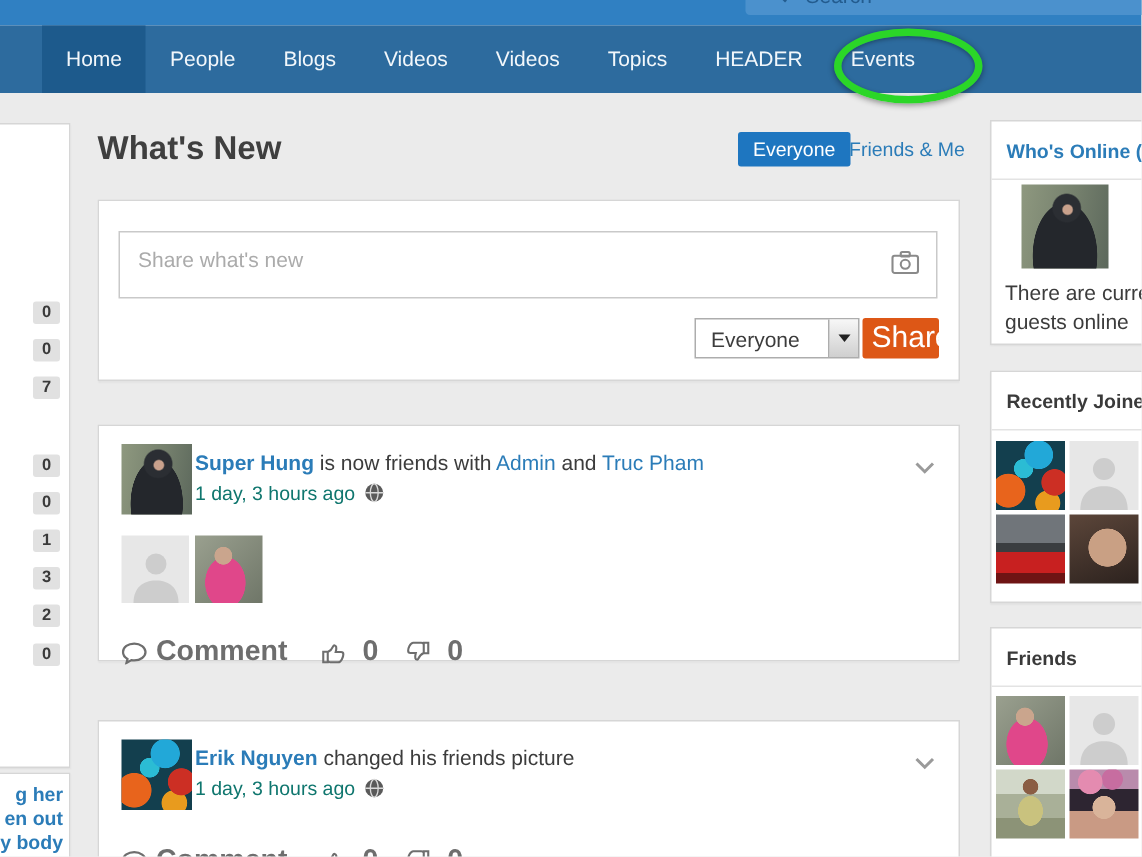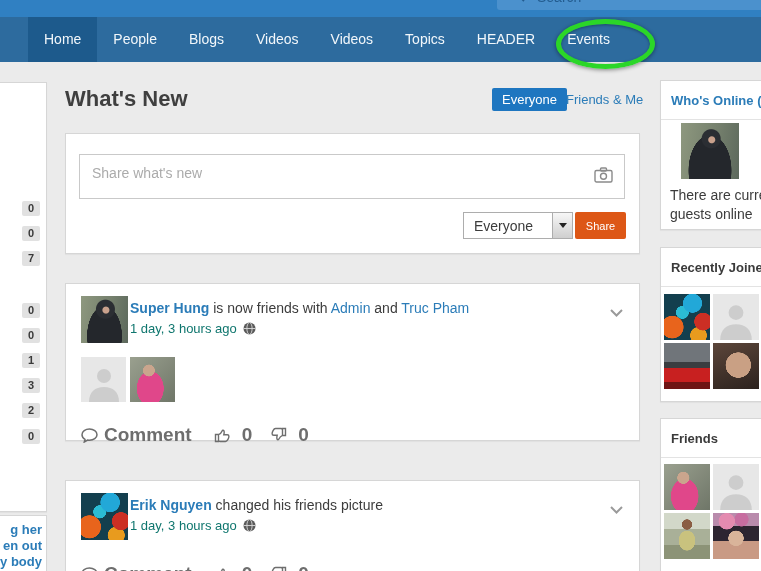--- a/index.html
+++ b/index.html
@@ -71,21 +71,21 @@
     background:#fff;box-sizing:border-box;display:flex;align-items:center;cursor:pointer;
   }
   .privacy-select .val{flex:1;font-size:14px;color:#3c3c3c;padding-left:10px;}
   .privacy-select .arrow-btn{
     width:19px;height:100%;border-left:1px solid #adadad;
     background:linear-gradient(#f7f7f7,#cfcfcf);display:flex;align-items:center;justify-content:center;
   }
   .tri-down{width:0;height:0;border-left:4px solid transparent;border-right:4px solid transparent;border-top:5px solid #222;}
   .share-btn{
     position:absolute;left:509px;top:78px;width:51px;height:27px;background:#dd5716;border:none;
-    color:#fff;font-size:11px;border-radius:2px;cursor:pointer;font-family:"Liberation Sans",sans-serif;
+    color:#fff;font-size:20px;border-radius:2px;cursor:pointer;font-family:"Liberation Sans",sans-serif;
   }
   
   .feed1{left:65px;top:283px;width:575px;height:158px;}
   .feed2{left:65px;top:480px;width:575px;height:120px;}
   .avatar{position:absolute;width:47px;height:47px;background-size:cover;}
   .feed-title{position:absolute;left:64px;top:15px;width:460px;font-size:14px;color:#3c3c3c;line-height:18px;}
   .actor-link{color:#2b7cb8;font-weight:bold;cursor:pointer;}
   .link{color:#2b7cb8;cursor:pointer;}
   .feed-time{position:absolute;left:64px;top:37px;font-size:13px;color:#0f766e;display:flex;align-items:center;gap:6px;}
   .chevron{position:absolute;left:543px;top:20px;cursor:pointer;}

